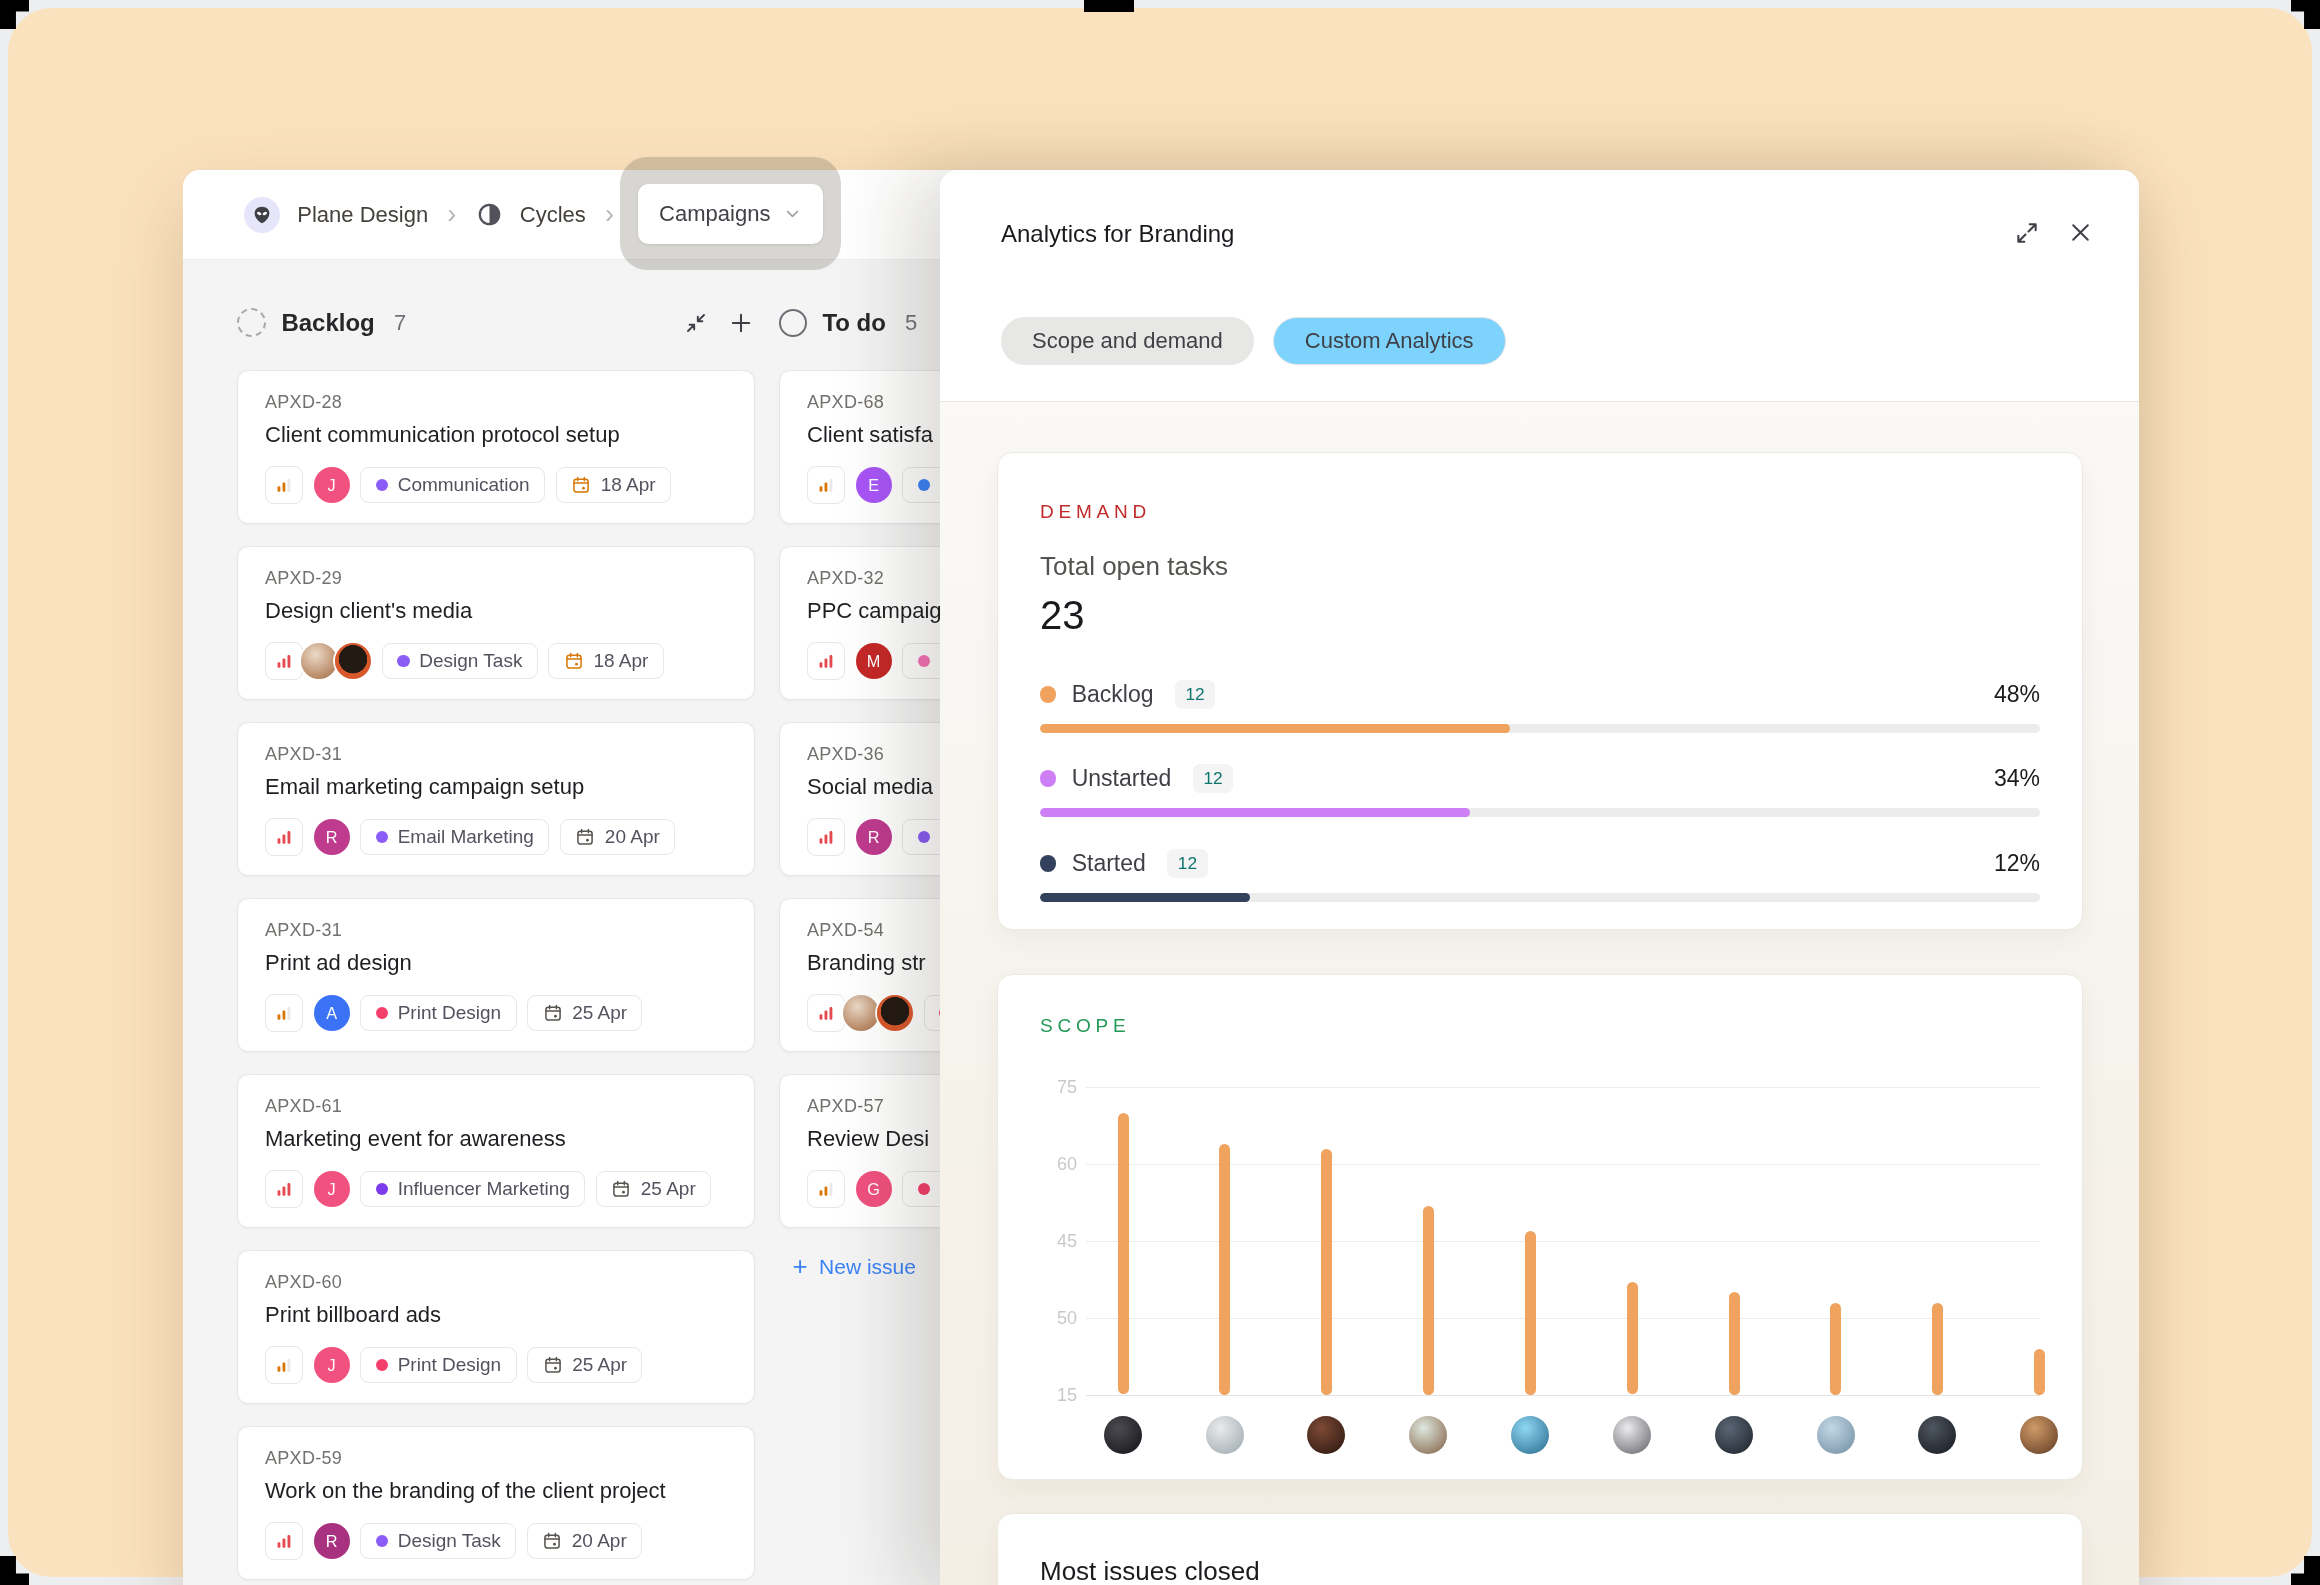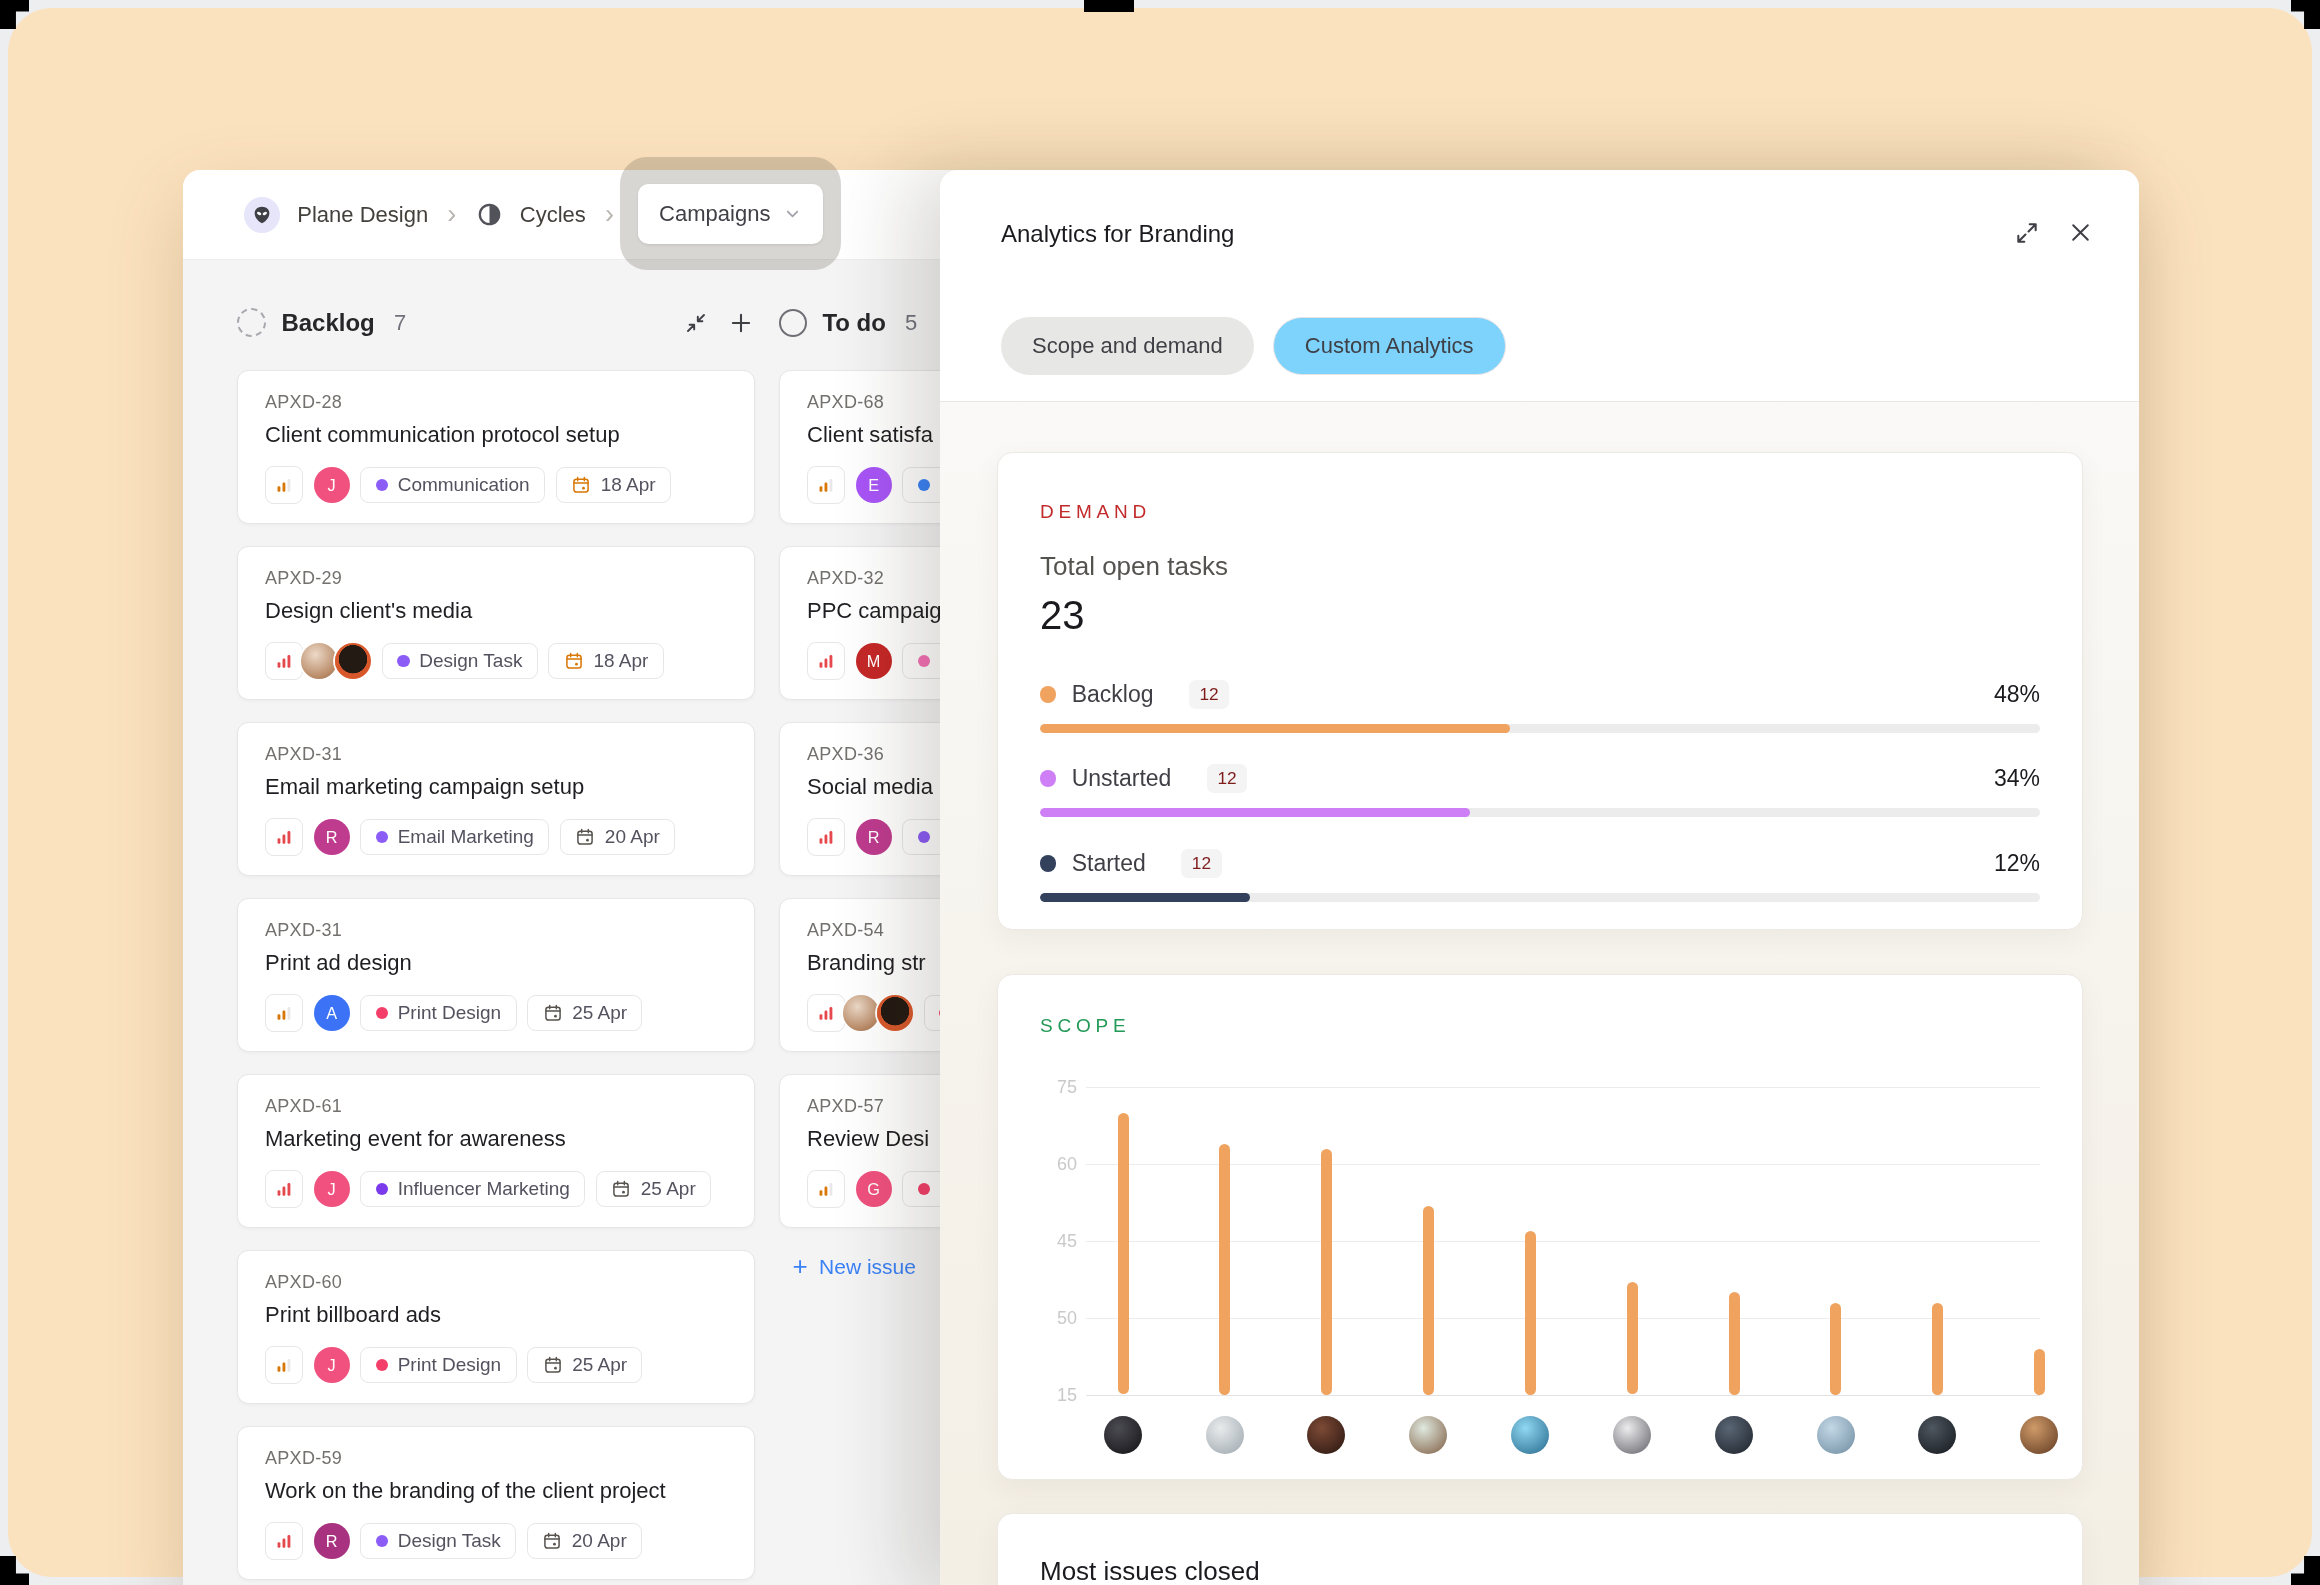--- a/index.html
+++ b/index.html
@@ -56,40 +56,40 @@
         background:rgba(106,98,86,.26);z-index:4;display:flex;align-items:center;justify-content:center}
   .campaigns-btn{background:#fff;border-radius:10.6px;height:60px;padding:0 21px;display:flex;align-items:center;
                  gap:12.5px;box-shadow:0 1px 2.9px rgba(0,0,0,.10);font-size:22px;font-weight:500;color:#3F3F46}
 
   
   .modal{position:absolute;left:940px;top:170px;width:1199px;height:1427px;background:#fff;z-index:5;
          border-radius:17.3px 17.3px 0 0;box-shadow:-33px 0 77px rgba(40,30,10,.16);overflow:hidden}
   .modal-title{position:absolute;left:61px;top:50px;font-size:24px;color:#1B1B1F;font-weight:500}
   .modal-actions{position:absolute;right:44px;top:48px;display:flex;gap:25px;color:#3F3F46}
   .tabs{position:absolute;left:61px;top:147px;display:flex;gap:19px}
-  .tab{height:58px;border-radius:31px;display:flex;align-items:center;padding:16px 31px;font-size:22px;color:#3F3F46;
+  .tab{height:48px;border-radius:31px;display:flex;align-items:center;padding:16px 31px;font-size:22px;color:#3F3F46;
        box-sizing:border-box}
   .tab.active{background:#E7E7E5;font-weight:500}
   .tab.inactive{background:#7dd3fc;border:1px solid #E4E4E7}
   .modal-divider{position:absolute;left:0;right:0;top:231px;height:1px;background:#E9E7E3}
   .modal-content{position:absolute;left:0;right:0;top:232px;bottom:0;
                  background:linear-gradient(180deg,#FAF9F7 0%,#F6F3EC 55%,#F4EFE5 100%)}
   .panel{position:absolute;left:57px;width:1086px;background:#fff;border:1px solid #ECE9E3;border-radius:15.4px;
          box-shadow:0 9.6px 29px rgba(60,45,20,.05);box-sizing:border-box}
   .panel.demand{top:50px;height:478px}
   .panel.scope{top:572px;height:506px}
   .panel.closed{top:1111px;height:144px}
   .section-label{font-size:19px;font-weight:400;letter-spacing:4.8px}
   .metric-label{position:absolute;left:42px;top:98px;font-size:26px;color:#55534F}
   .metric-value{position:absolute;left:42px;top:140px;font-size:40px;font-weight:500;color:#1B1B1F}
   .d-row{position:absolute;left:42px;right:42px;height:77px}
   .d-line{display:flex;align-items:center;gap:15.4px;height:33px}
   .d-dot{width:16.3px;height:16.3px;border-radius:50%}
   .d-label{font-size:23px;color:#3F3F46}
-  .d-count{background:#F4F4F5;color:#7f1d1d;font-size:17.3px;border-radius:6.7px;padding:3.8px 10.6px;margin-left:20px}
+  .d-count{background:#F4F4F5;color:#0f766e;font-size:17.3px;border-radius:6.7px;padding:3.8px 10.6px;margin-left:6px}
   .d-pct{margin-left:auto;font-size:23px;color:#1B1B1F}
   .d-track{margin-top:12.5px;height:9.6px;border-radius:5.8px;background:#ECECEC;overflow:hidden}
   .d-fill{height:100%;border-radius:5.8px}
   .closed-title{position:absolute;left:42px;top:42px;font-size:26px;font-weight:500;color:#1B1B1F}
 
   
   .gridline{position:absolute;left:88px;right:42px;height:1px;background:#ECECEC}
   .gridline.base{background:#E3E3E3}
   .tick{position:absolute;left:25px;width:54px;text-align:right;font-size:18px;color:#C9C9C9;transform:translateY(-50%)}
   .bar{position:absolute;width:10.6px;border-radius:6.7px;background:#F0A35E}

